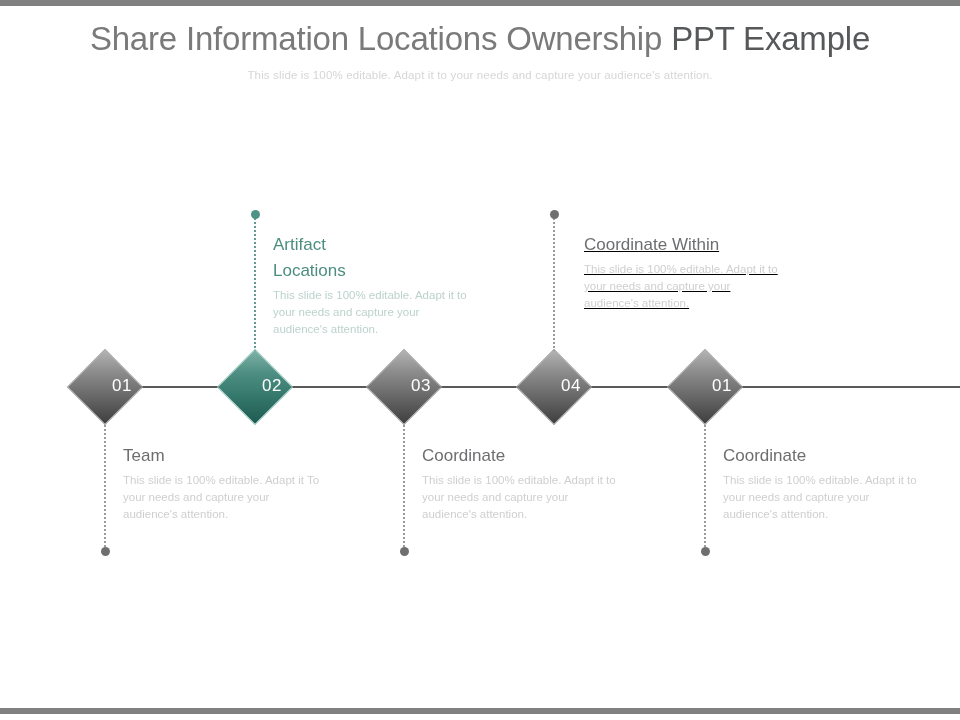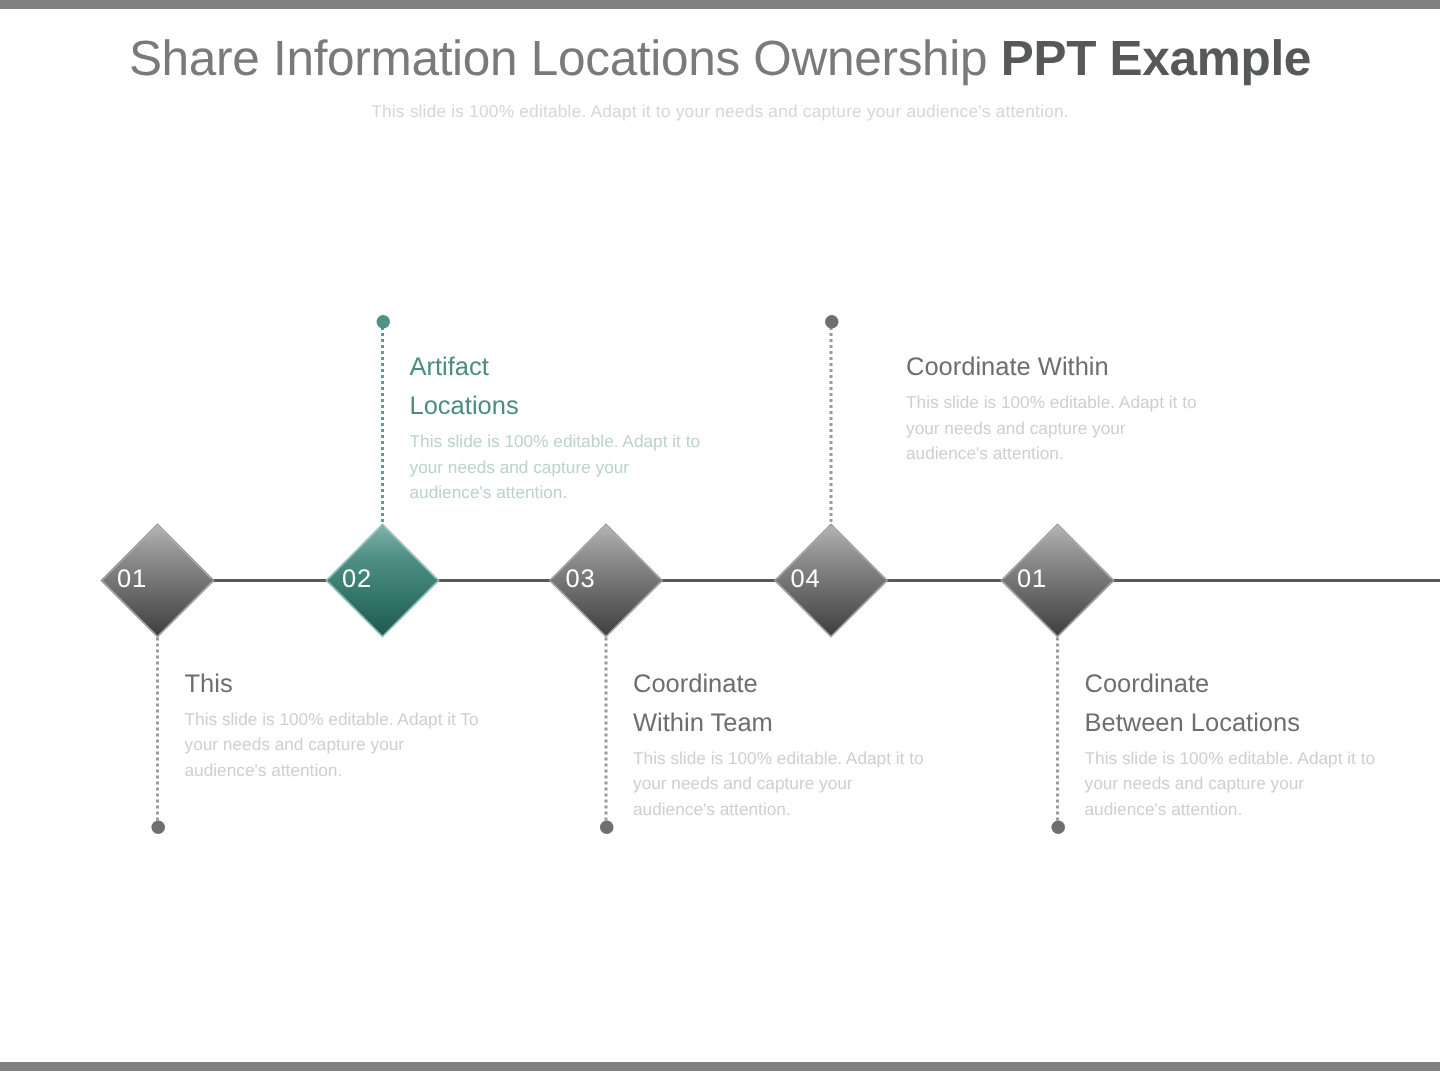--- a/index.html
+++ b/index.html
@@ -40,21 +40,21 @@
   }
   #title {
     font-size: 33px;
     line-height: 42px;
     color: #7a7a7a;
     font-weight: normal;
     letter-spacing: -0.2px;
     white-space: nowrap;
   }
   #title .strong {
-    font-weight: bold;
+    font-weight: normal;
     color: #57585a;
   }
   #subtitle {
     margin-top: 9px;
     font-size: 11.5px;
     color: #d6d6d6;
     letter-spacing: 0.15px;
   }
 
   
@@ -89,21 +89,21 @@
   }
   .diamond.accent {
     background: linear-gradient(135deg, #7fb2a8 0%, #4f8f83 30%, #35786c 62%, #1f5a50 100%);
     border: 1px solid #8fc0b6;
   }
   .diamond-label {
     position: absolute;
     left: -27px;
     top: -11px;
     width: 54px;
-    text-align: left;
+    text-align: right;
     font-size: 17px;
     color: #ffffff;
     letter-spacing: 0.5px;
   }
 
   
   .leader {
     position: absolute;
     width: 2px;
     border-left: 2px dotted #9b9b9b;
@@ -186,46 +186,44 @@
       <div class="leader" style="left: 704px; top: 414px; height: 137px;"></div>
       <div class="leader-dot" style="left: 701px; top: 547px;"></div>
       <div class="node" style="left: 705px; top: 387px;">
         <div class="diamond"></div>
         <div class="diamond-label">01</div>
       </div>
     </div>
   <div id="blocks-layer">
       <div class="block" style="left: 123px; top: 443px;">
         <div class="block-heading">
-          <div>This</div>
+          <div>Team</div>
         </div>
         <div class="block-body">This slide is 100% editable. Adapt it To your needs and capture your audience's attention.</div>
       </div>
       <div class="block" style="left: 273px; top: 232px;">
         <div class="block-heading accent">
           <div>Artifact</div>
           <div>Locations</div>
         </div>
         <div class="block-body accent">This slide is 100% editable. Adapt it to your needs and capture your audience's attention.</div>
       </div>
       <div class="block" style="left: 422px; top: 443px;">
         <div class="block-heading">
           <div>Coordinate</div>
-          <div>Within Team</div>
         </div>
         <div class="block-body">This slide is 100% editable. Adapt it to your needs and capture your audience's attention.</div>
       </div>
-      <div class="block" style="left: 604px; top: 232px;">
+      <div class="block" style="left: 584px; top: 232px; text-decoration: underline;">
         <div class="block-heading">
           <div>Coordinate Within</div>
         </div>
         <div class="block-body">This slide is 100% editable. Adapt it to your needs and capture your audience's attention.</div>
       </div>
       <div class="block" style="left: 723px; top: 443px;">
         <div class="block-heading">
           <div>Coordinate</div>
-          <div>Between Locations</div>
         </div>
         <div class="block-body">This slide is 100% editable. Adapt it to your needs and capture your audience's attention.</div>
       </div>
     </div>
 
 </div>
 
 </body></html>

